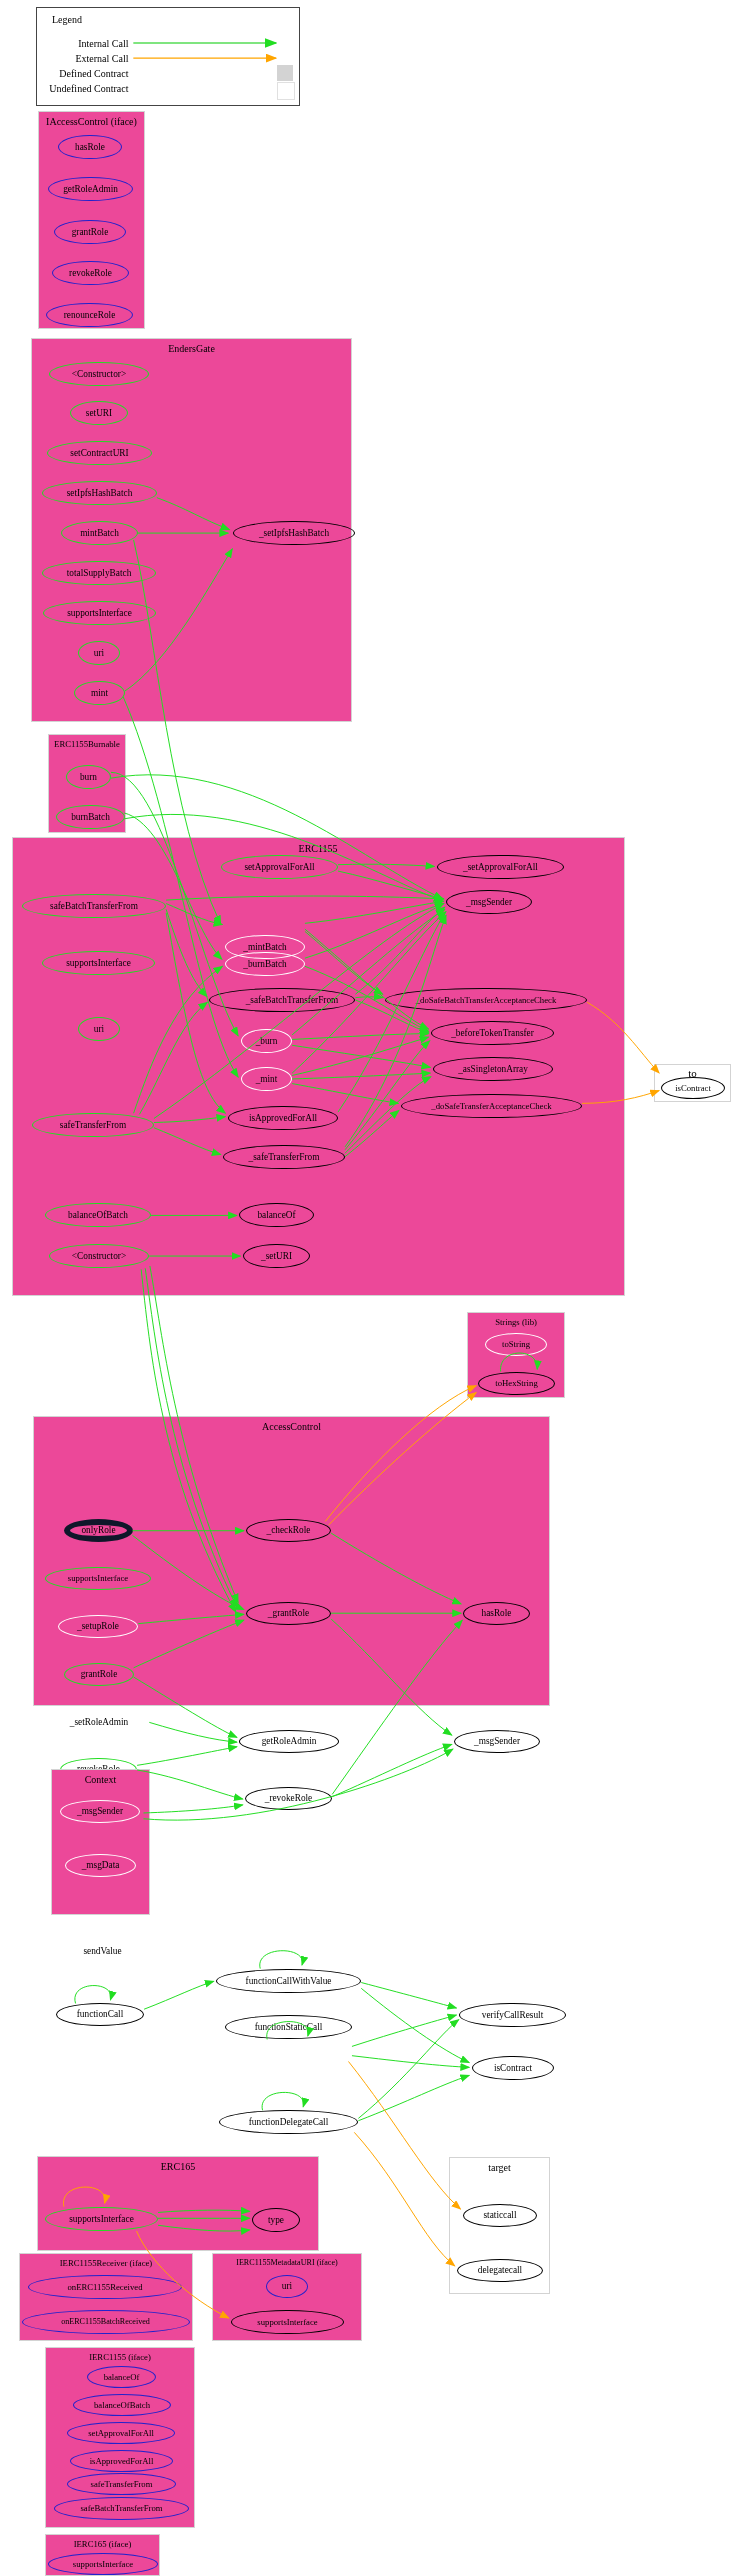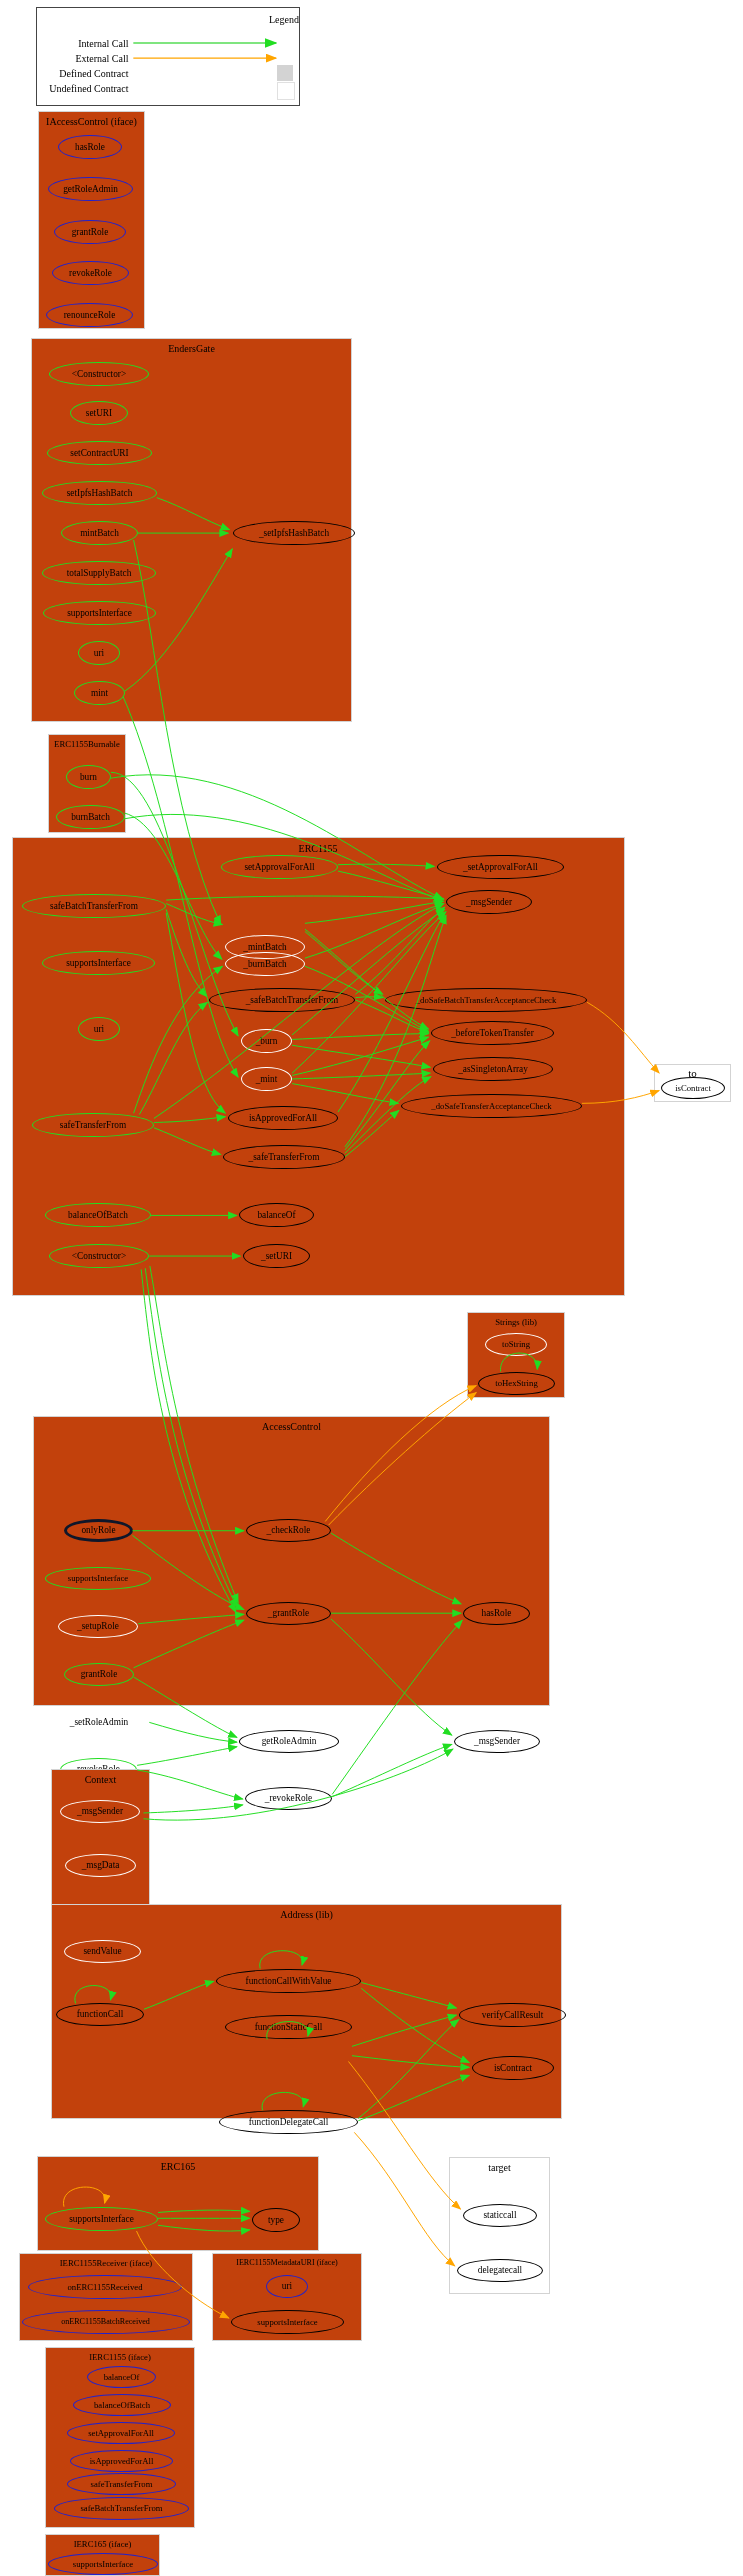--- a/index.html
+++ b/index.html
@@ -7,21 +7,21 @@
     width:744px; height:2576px; position:relative;
     font-family:"Liberation Serif","DejaVu Serif",serif;
     color:#000;
     overflow:hidden;
   }
   #canvas{position:absolute;left:0;top:0;width:744px;height:2576px;}
   svg#edges{position:absolute;left:0;top:0;width:744px;height:2576px;pointer-events:none;}
 
   .cluster{
     position:absolute;
-    background:#c2410c;
+    background:#ec4899;
     border:0.6px solid #d3d3d3;
     box-sizing:border-box;
   }
   .cluster.white{
     background:#ffffff;
     border:0.6px solid #d3d3d3;
   }
   .cluster-label{
     position:absolute;
     left:0;right:0;
@@ -41,31 +41,31 @@
     font-size:9.3px;
     white-space:nowrap;
     background:transparent;
     line-height:1;
   }
   .node span{display:block;}
   .n-green{border:0.9px solid #22dd22;}
   .n-blue{border:1px solid #2222cc;}
   .n-black{border:0.9px solid #000000;}
   .n-white{border:1px solid #ffffff;}
-  .n-yellow{border:3px solid #0f172a;}
+  .n-yellow{border:6px solid #0f172a;}
 
   
   #legend{
     position:absolute;
     background:#ffffff;
     border:1.2px solid #444444;
     box-sizing:border-box;
   }
   #legend .ltitle{
-    position:absolute;left:15px;right:0;top:5.8px;text-align:right;font-size:10px;
+    position:absolute;left:15px;right:0;top:5.8px;text-align:left;font-size:10px;
   }
   .lrow{position:absolute;height:11.6px;}
   .lrow .ltext{position:absolute;right:0;top:0;font-size:10px;white-space:nowrap;text-align:right;}
   .swatch-filled{position:absolute;width:16.3px;height:16.3px;background:#d3d3d3;}
   .swatch-empty{position:absolute;width:16.3px;height:16.3px;background:#ffffff;border:0.6px solid #e0e0e0;}
 </style>
 </head>
 <body>
 
 <div id="canvas">
@@ -302,23 +302,20 @@
   <div class="cluster" style="left:51px;top:1769px;width:99px;height:146px;">
     <div class="cluster-label">Context</div>
   </div>
   <div class="node n-white" style="left:60px;top:1800px;width:80px;height:23px;">
       <span>_msgSender</span>
     </div>
   <div class="node n-white" style="left:65px;top:1854px;width:71px;height:23px;">
       <span>_msgData</span>
     </div>
 
-  <div class="cluster" style="left:51px;top:1904px;width:511px;height:215px;">
-    <div class="cluster-label">Address  (lib)</div>
-  </div>
   <div class="node n-white" style="left:64px;top:1940px;width:77px;height:23px;">
       <span>sendValue</span>
     </div>
   <div class="node n-black" style="left:56px;top:2003px;width:88px;height:23px;">
       <span>functionCall</span>
     </div>
   <div class="node n-black" style="left:216px;top:1969px;width:145px;height:24.4px;">
       <span>functionCallWithValue</span>
     </div>
   <div class="node n-black" style="left:225px;top:1984px;width:127px;height:24.4px;margin-top:31px;">

